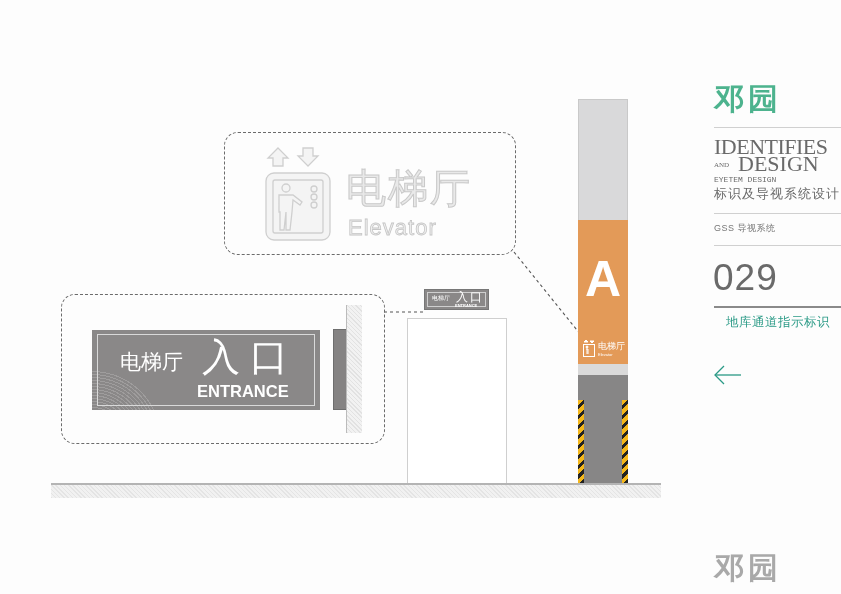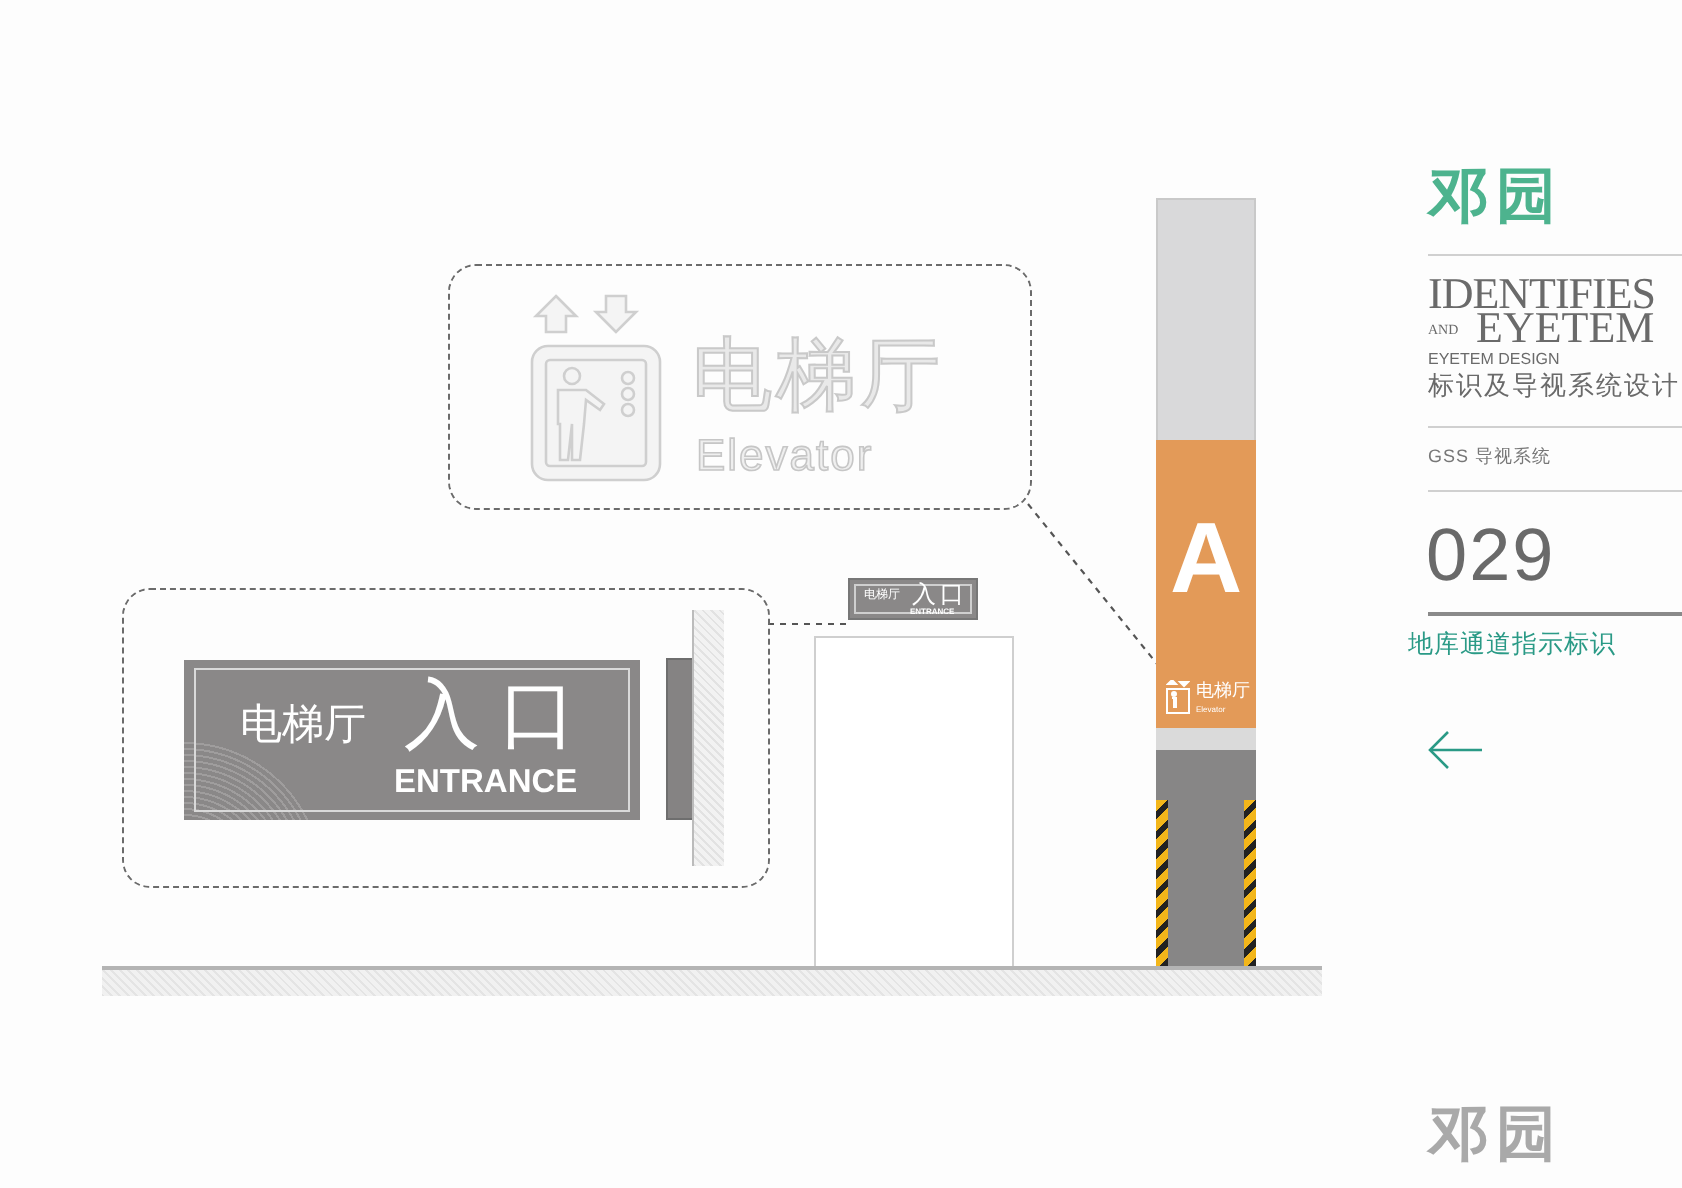--- a/index.html
+++ b/index.html
@@ -54,26 +54,26 @@
   .ground-line { position:absolute; left:51px; top:483px; width:610px; height:2px; background:#b4b4b4; }
   .ground { position:absolute; left:51px; top:485px; width:610px; height:13px;
      background: repeating-linear-gradient(45deg, #e4e4e4 0 1px, #f1f1f1 1px 3px); }
 
   
   .logo { position:absolute; left:714px; top:84px; font-size:30px; font-weight:bold; color:#4db38e; letter-spacing:4px; line-height:1; font-family:"DejaVu Sans", sans-serif; }
   .rule { position:absolute; left:714px; width:127px; height:1px; background:#d0d0d0; }
   .id-title { position:absolute; left:714px; top:136px; font-family:"Liberation Serif", serif; font-size:22px; color:#6a6a6a; line-height:1; letter-spacing:-0.5px; }
   .id-and { position:absolute; left:714px; top:162px; font-family:"Liberation Serif", serif; font-size:7px; color:#6a6a6a; line-height:1;text-align:right; }
   .id-guides { position:absolute; left:738px; top:153px; font-family:"Liberation Serif", serif; font-size:22px; color:#6a6a6a; line-height:1; }
-  .id-eyetem { position:absolute; left:714px; top:176px; font-family:Liberation Sans, sans-serif; font-size:8px; color:#6a6a6a; line-height:1; }
+  .id-eyetem { position:absolute; left:714px; top:176px; font-family:Liberation Mono, monospace; font-size:8px; color:#6a6a6a; line-height:1; }
   .id-cn { position:absolute; left:714px; top:187px; font-size:13px; color:#6a6a6a; line-height:1; letter-spacing:1px; font-family:"DejaVu Serif", serif; }
   .gss { position:absolute; left:714px; top:224px; font-size:9px; color:#777; line-height:1; letter-spacing:0.5px; }
   .num { position:absolute; left:713px; top:259px; font-size:37px; color:#6a6a6a; line-height:1; font-weight:300; letter-spacing:1px; }
   .num-rule { position:absolute; left:714px; top:306px; width:127px; height:2px; background:#8a8a8a; }
-  .subtitle { position:absolute; left:704px; top:316px; font-size:12.5px; color:#2a9a86; line-height:1; letter-spacing:0.5px; font-family:"DejaVu Sans", sans-serif; }
+  .subtitle { position:absolute; left:726px; top:316px; font-size:12.5px; color:#2a9a86; line-height:1; letter-spacing:0.5px; font-family:"DejaVu Sans", sans-serif; }
   .back-arrow { position:absolute; left:713px; top:364px; width:30px; height:22px; cursor:pointer; }
   .logo-bottom { position:absolute; left:714px; top:553px; font-size:30px; font-weight:bold; color:#a9a9a9; letter-spacing:4px; line-height:1; font-family:"DejaVu Sans", sans-serif; }
 </style>
 </head>
 <body>
 
 <div class="callout" style="left:224px; top:132px; width:292px; height:123px;"></div>
 
 <svg class="elev-icon" viewBox="0 0 68 96">
   <g fill="#f4f4f4" stroke="#cfcfcf" stroke-width="1.3">
@@ -141,21 +141,21 @@
 <div class="hazard" style="left:578px;"></div>
 <div class="hazard" style="left:622px;"></div>
 
 <div class="ground-line"></div>
 <div class="ground"></div>
 
 <div class="logo">邓园</div>
 <div class="rule" style="top:127px;"></div>
 <div class="id-title">IDENTIFIES</div>
 <div class="id-and">AND</div>
-<div class="id-guides">EYETEM</div>
+<div class="id-guides">DESIGN</div>
 <div class="id-eyetem">EYETEM DESIGN</div>
 <div class="id-cn">标识及导视系统设计</div>
 <div class="rule" style="top:213px;"></div>
 <div class="gss">GSS 导视系统</div>
 <div class="rule" style="top:245px;"></div>
 <div class="num">029</div>
 <div class="num-rule"></div>
 <div class="subtitle">地库通道指示标识</div>
 <svg class="back-arrow" viewBox="0 0 30 22">
   <g fill="none" stroke="#2a9a86" stroke-width="1.3">

